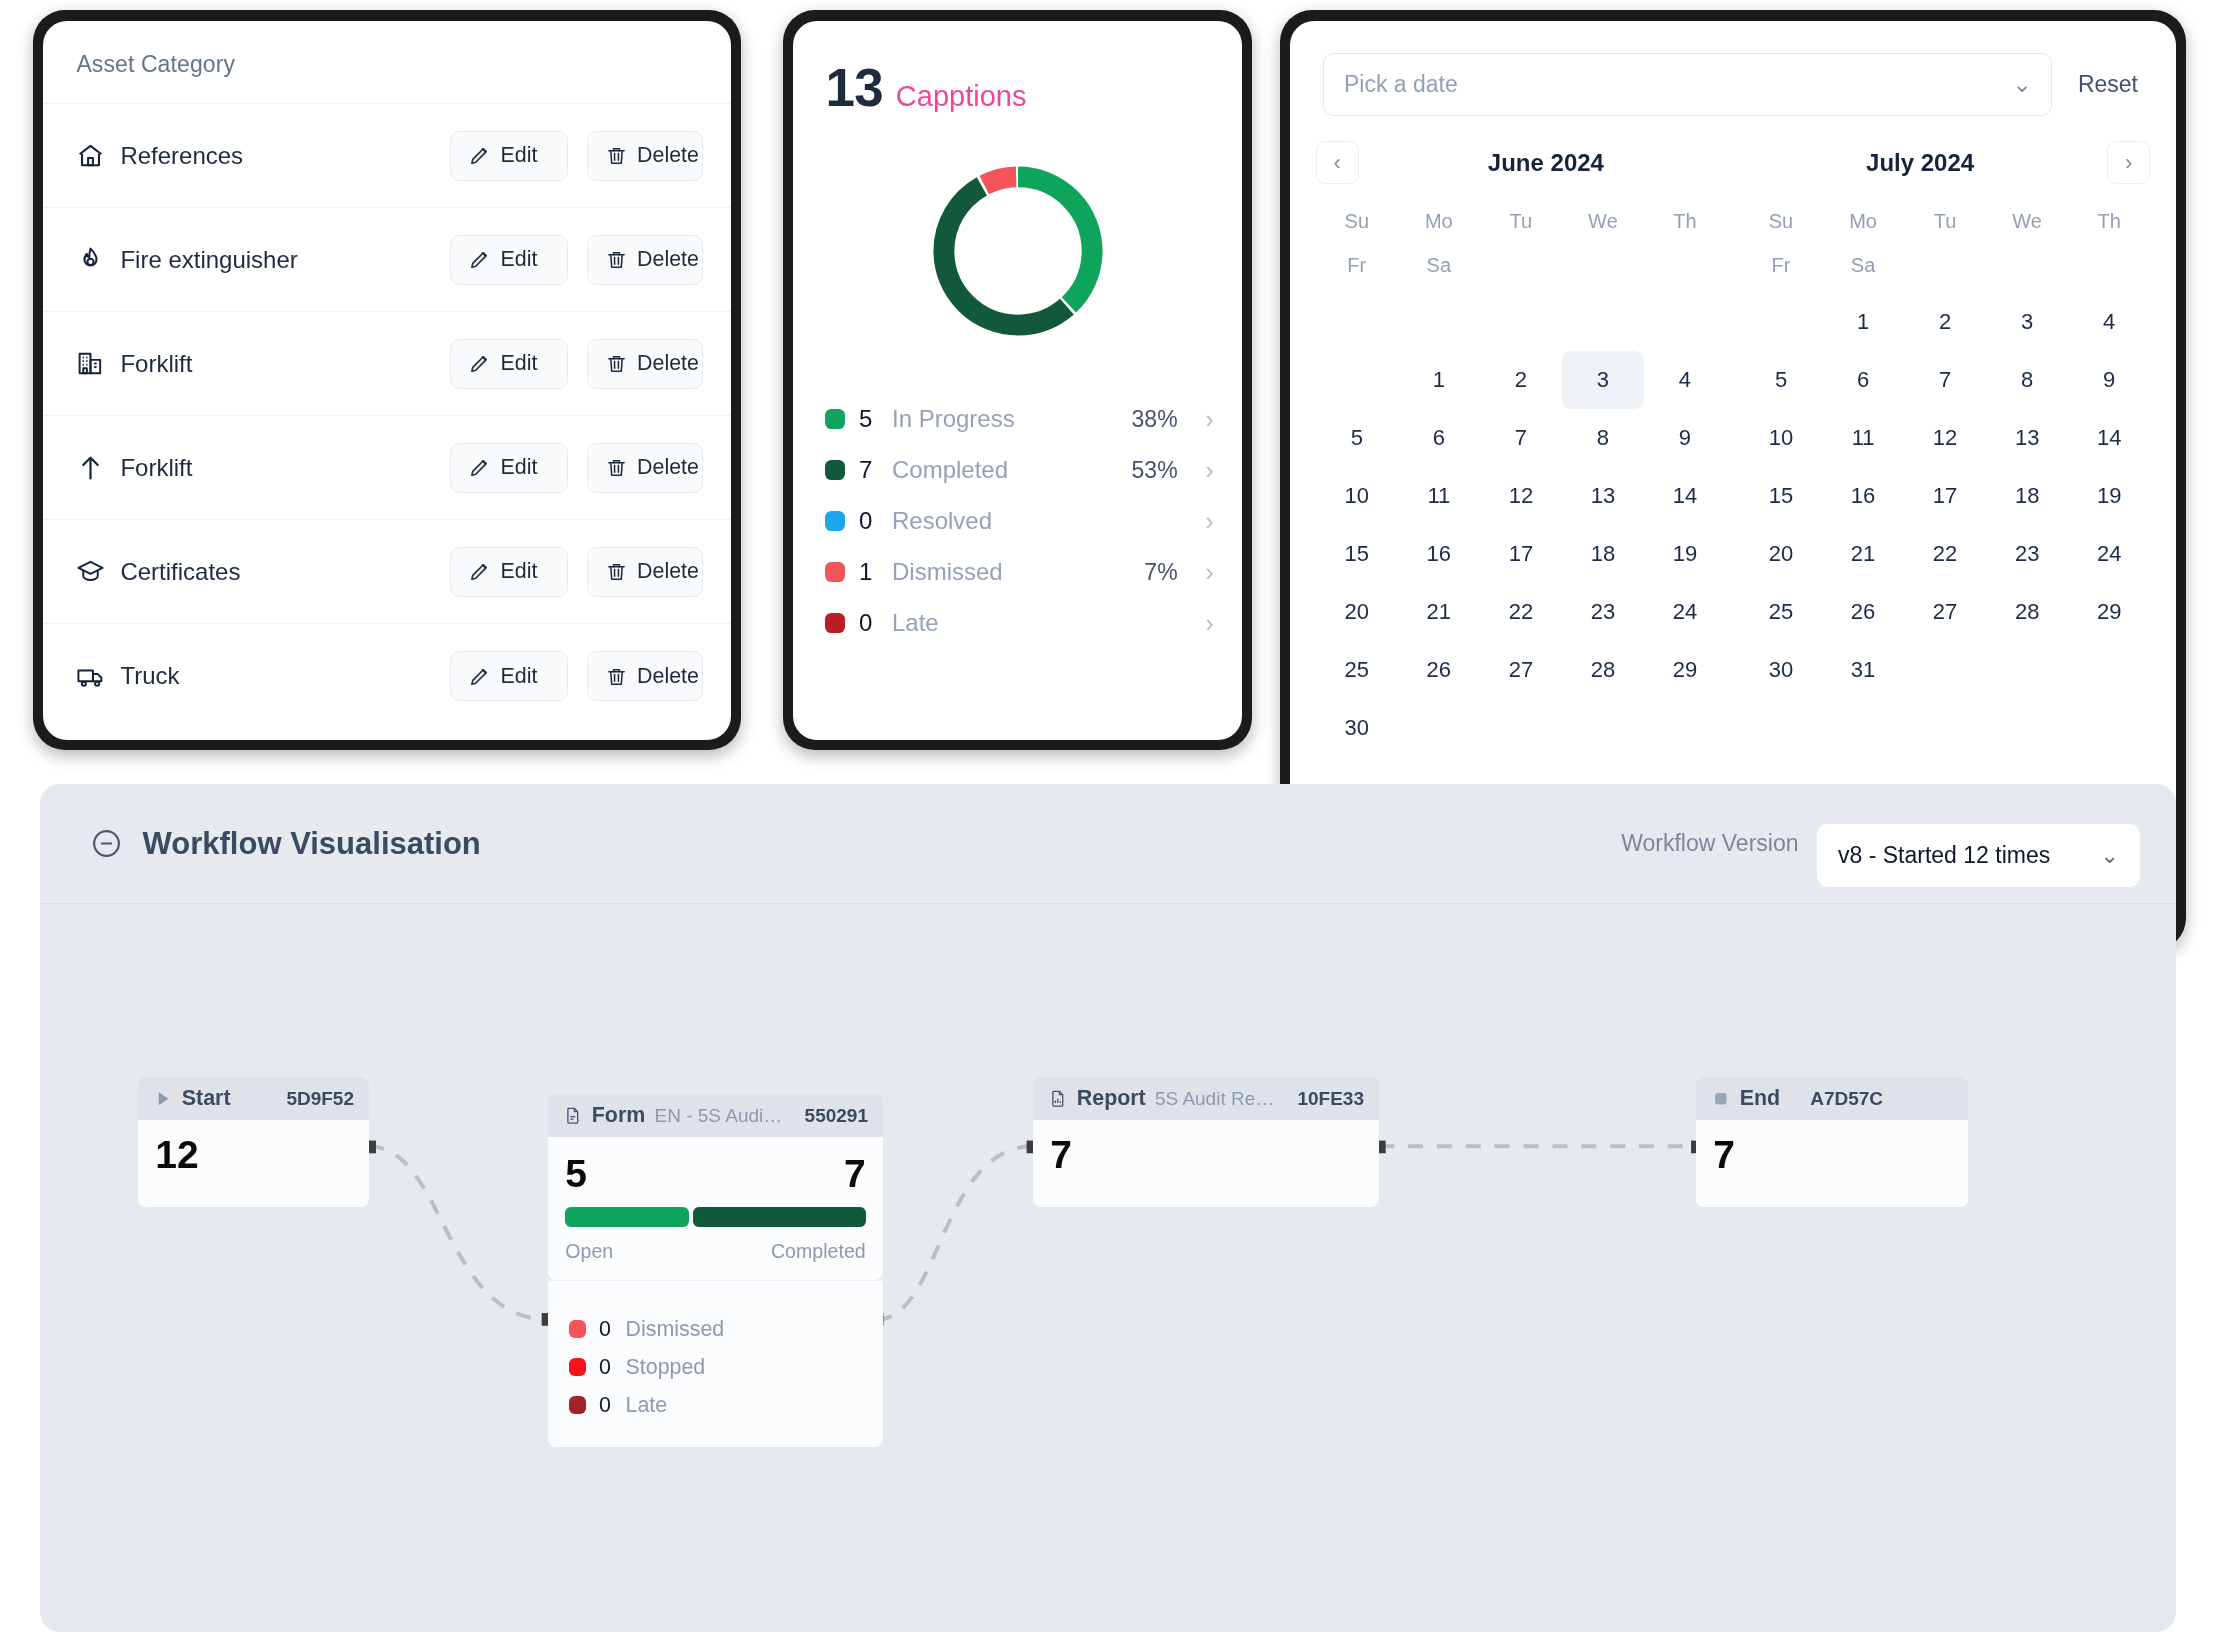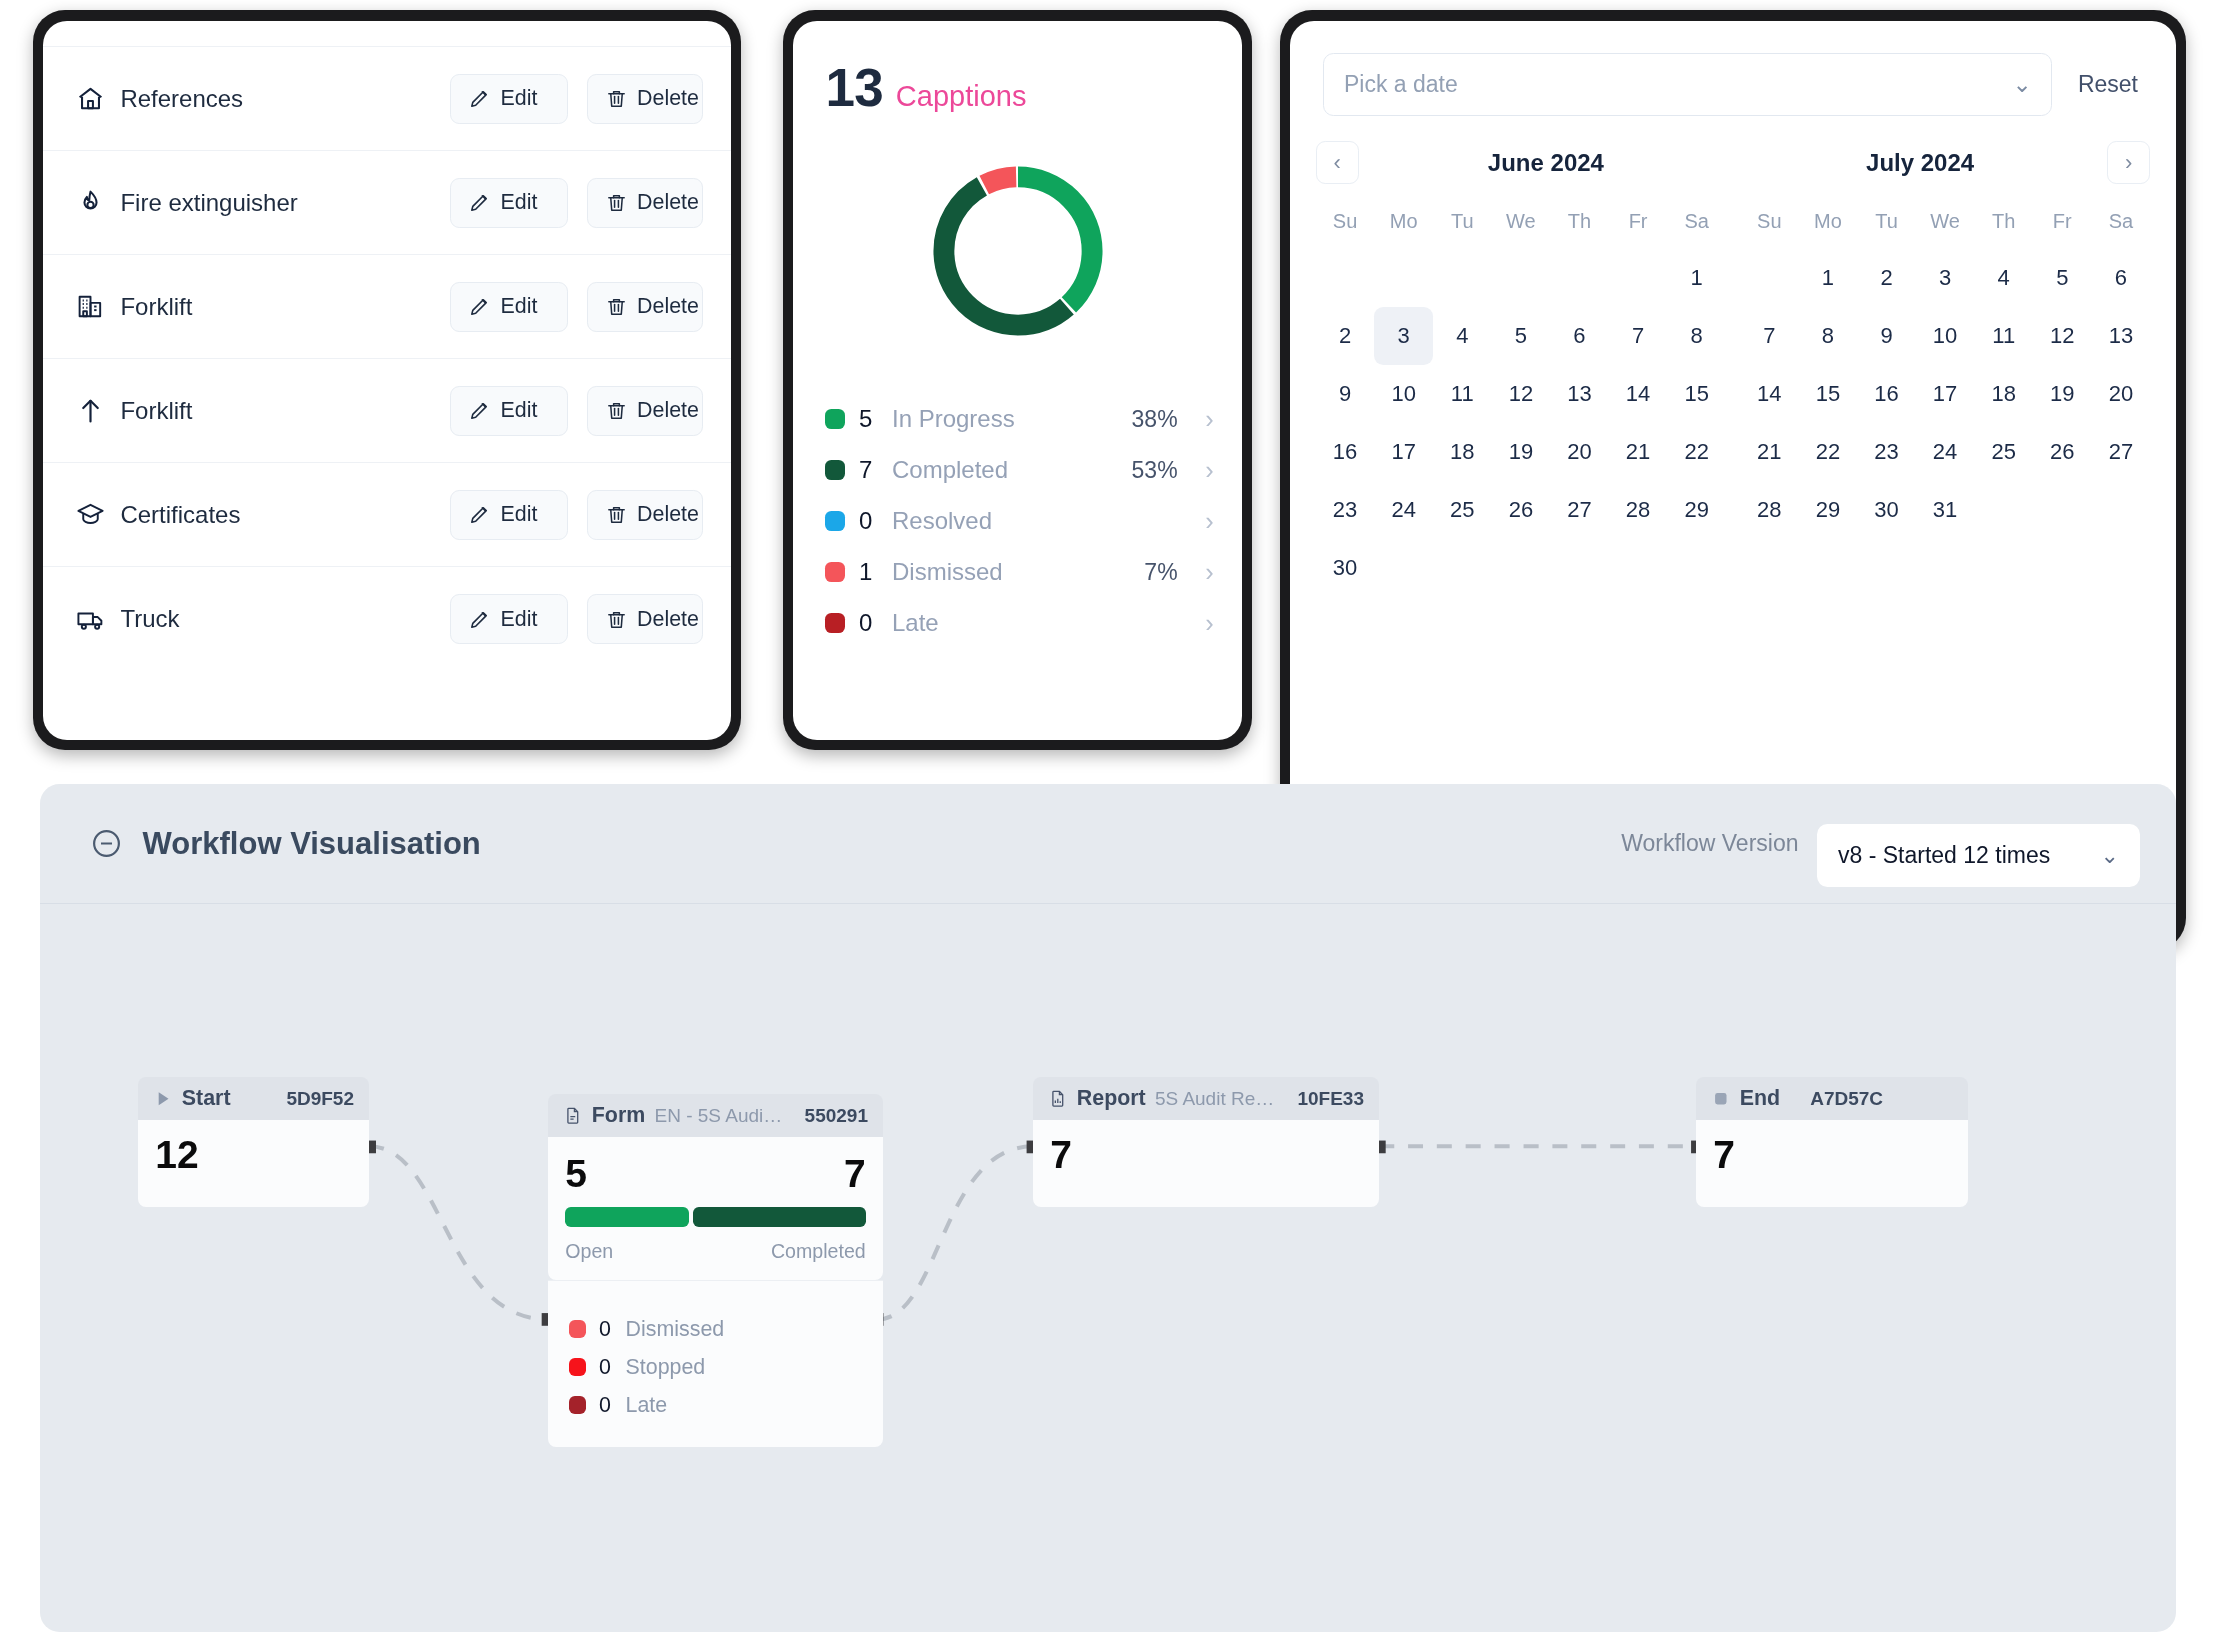--- a/index.html
+++ b/index.html
@@ -101,21 +101,21 @@
 
   .cal-head { display: flex; align-items: center; padding: 25.4px 25.4px 0 25.4px; }
   .navbtn {
     width: 43px; height: 43px; border: 1.2px solid #e9eef4; border-radius: 9.2px;
     background: #fff; display: flex; align-items: center; justify-content: center;
     color: #7f8ca1; font-size: 22px; line-height: 1;
   }
   .cal-title { flex: 1 1 0; text-align: center; font-size: 24px; color: #16243c; font-weight: bold; }
   .cals { display: flex; padding: 19.6px 25.4px 0 25.4px; gap: 14px; }
   .cal { flex: 1 1 0; }
-  .cal-grid { display: grid; grid-template-columns: repeat(7, 1fr); }
+  .cal-grid { display: grid; grid-template-columns: repeat(5, 1fr); }
   .dow { text-align: center; font-size: 20px; color: #93a0b4; padding: 5.8px 0 16px 0; }
   .day {
     height: 58px; display: flex; align-items: center; justify-content: center;
     font-size: 22px; color: #1c2b47; border-radius: 9.2px;
   }
   .day.empty { color: transparent; }
   .day.sel { background: #eef1f6; }
 
   
   .wf-panel {
@@ -192,20 +192,21 @@
 </style>
 </head>
 <body>
 
 <div class="page">
 
   <div class="top-row">
 
     <div class="bezel" id="bezel-assets">
       <div class="screen">
+        <div class="asset-title">Asset Category</div>
         <div class="asset-title-sep"></div>
 
         <div id="asset-rows">
             <div class="asset-row">
               <span class="asset-ico">
                 <svg viewBox="0 0 24 24" fill="none" stroke="#14213a" stroke-width="1.7" stroke-linejoin="round">
                   <path d="M3 11 12 4l9 7"></path>
                   <path d="M5 10.5V20h14v-9.5"></path>
                   <rect x="10" y="14" width="4" height="6"></rect>
                 </svg>

